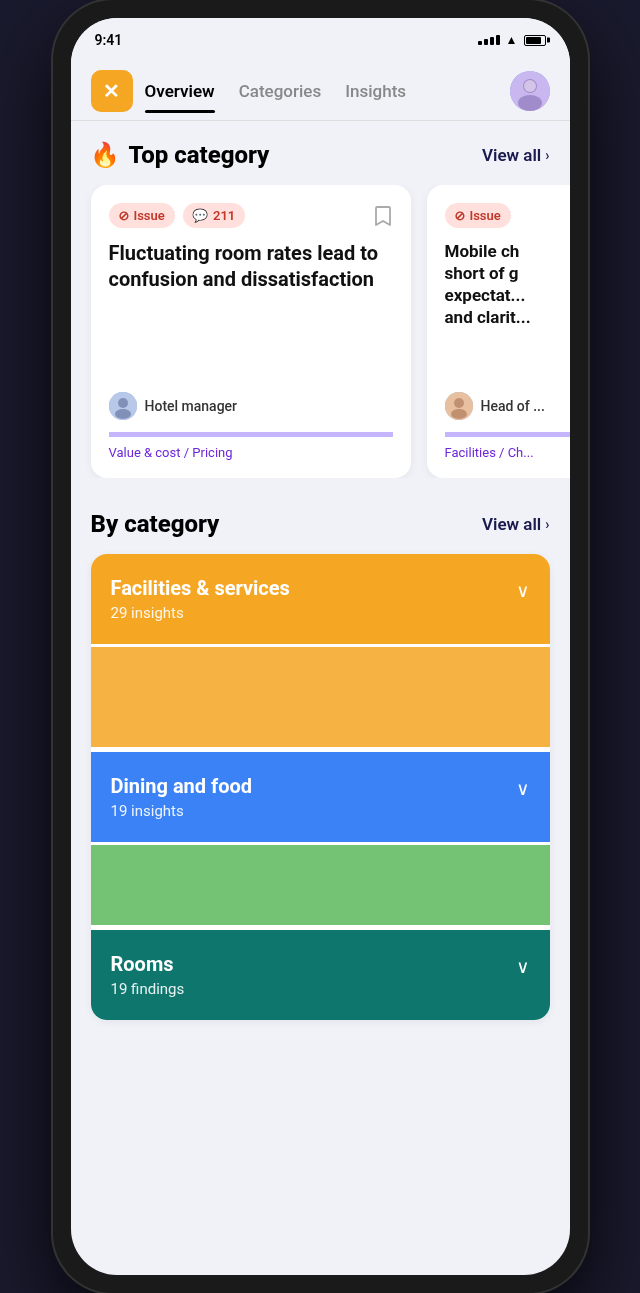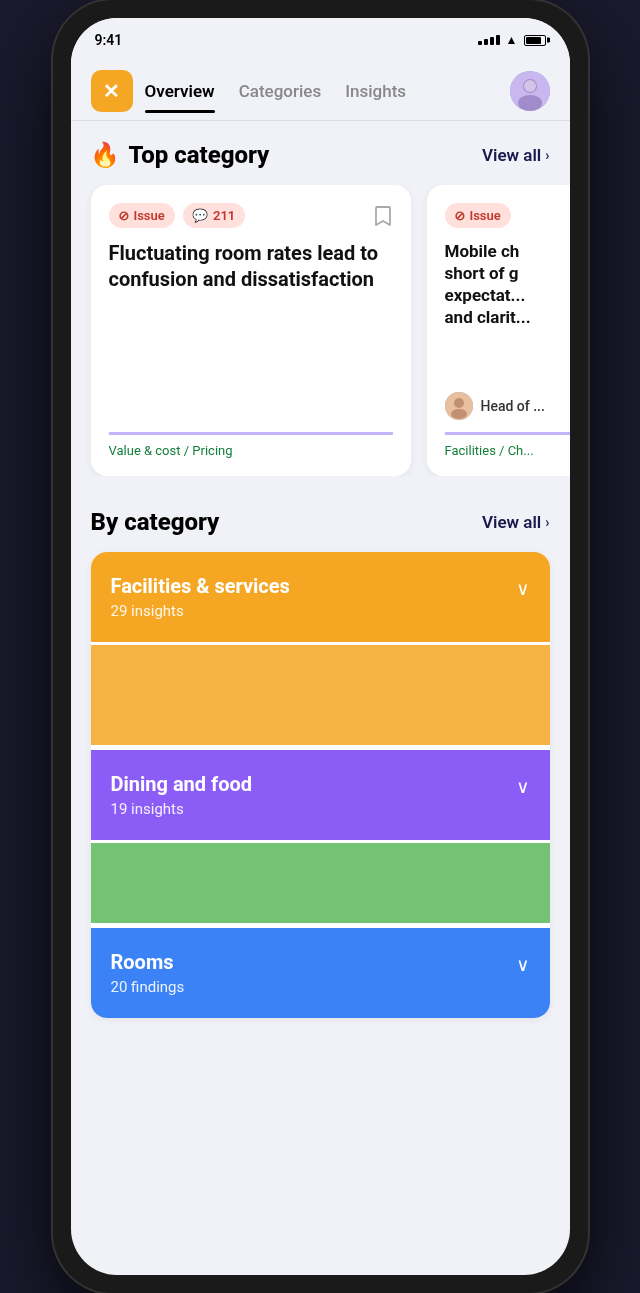--- a/index.html
+++ b/index.html
@@ -318,23 +318,23 @@
       border-radius: 50%;
       background: linear-gradient(135deg, #7eb8e8, #b8a0d8);
       display: flex;
       align-items: center;
       justify-content: center;
       font-size: 12px;
     }
 
     .card-meta {
       font-size: 13px;
-      color: #15803d;
+      color: #6d28d9;
       padding-top: 8px;
-      border-top: 3px solid #c4b5fd;
+      border-top: 5px solid #c4b5fd;
     }
 
     
     .by-category-section {
       margin-top: 32px;
     }
 
     .category-cards {
       display: flex;
       flex-direction: column;
@@ -351,26 +351,26 @@
       align-items: flex-start;
       justify-content: space-between;
       cursor: pointer;
     }
 
     .category-card-facilities {
       background: #F5A623;
     }
 
     .category-card-dining {
-      background: #8b5cf6;
+      background: #3b82f6;
       margin-top: 2px;
     }
 
     .category-card-rooms {
-      background: #3b82f6;
+      background: #0f766e;
       margin-top: 2px;
     }
 
     .category-info {
       display: flex;
       flex-direction: column;
       gap: 4px;
     }
 
     .category-name {
@@ -460,20 +460,30 @@
               <span class="tag-icon">💬</span>
               <span>211</span>
             </span>
 
             <svg width="20" height="22" viewBox="0 0 20 22" style="margin-left:auto;cursor:pointer;">
               <path d="M4 2h12a1 1 0 011 1v17l-7-4-7 4V3a1 1 0 011-1z" fill="none" stroke="#aaa" stroke-width="1.8" stroke-linejoin="round"></path>
             </svg>
           </div>
           <div class="card-title">Fluctuating room rates lead to confusion and dissatisfaction</div>
           <div class="card-spacer"></div>
+          <div class="card-author">
+            <div class="author-avatar">
+              <svg width="28" height="28" viewBox="0 0 28 28">
+                <circle cx="14" cy="14" r="14" fill="#b8c8e8"></circle>
+                <circle cx="14" cy="11" r="5" fill="#8090b8"></circle>
+                <ellipse cx="14" cy="22" rx="8" ry="5" fill="#8090b8"></ellipse>
+              </svg>
+            </div>
+            <span>Hotel manager</span>
+          </div>
           <div class="card-meta">Value &amp; cost / Pricing</div>
         </div>
 
         <div class="insight-card partial">
           <div class="card-tags">
             <span class="tag tag-issue">
               <span class="tag-icon">⊘</span>
               <span>Issue</span>
             </span>
           </div>
@@ -523,21 +533,21 @@
               <span class="category-count">19 insights</span>
             </div>
             <span class="category-chevron">∨</span>
           </div>
 
           <div style="height:80px; background:#5cb85c; opacity:0.85;"></div>
 
           <div class="category-card category-card-rooms">
             <div class="category-info">
               <span class="category-name">Rooms</span>
-              <span class="category-count">20 findings</span>
+              <span class="category-count">19 findings</span>
             </div>
             <span class="category-chevron">∨</span>
           </div>
 
         </div>
       </div>
 
     </div>
   </div>
 </div>

